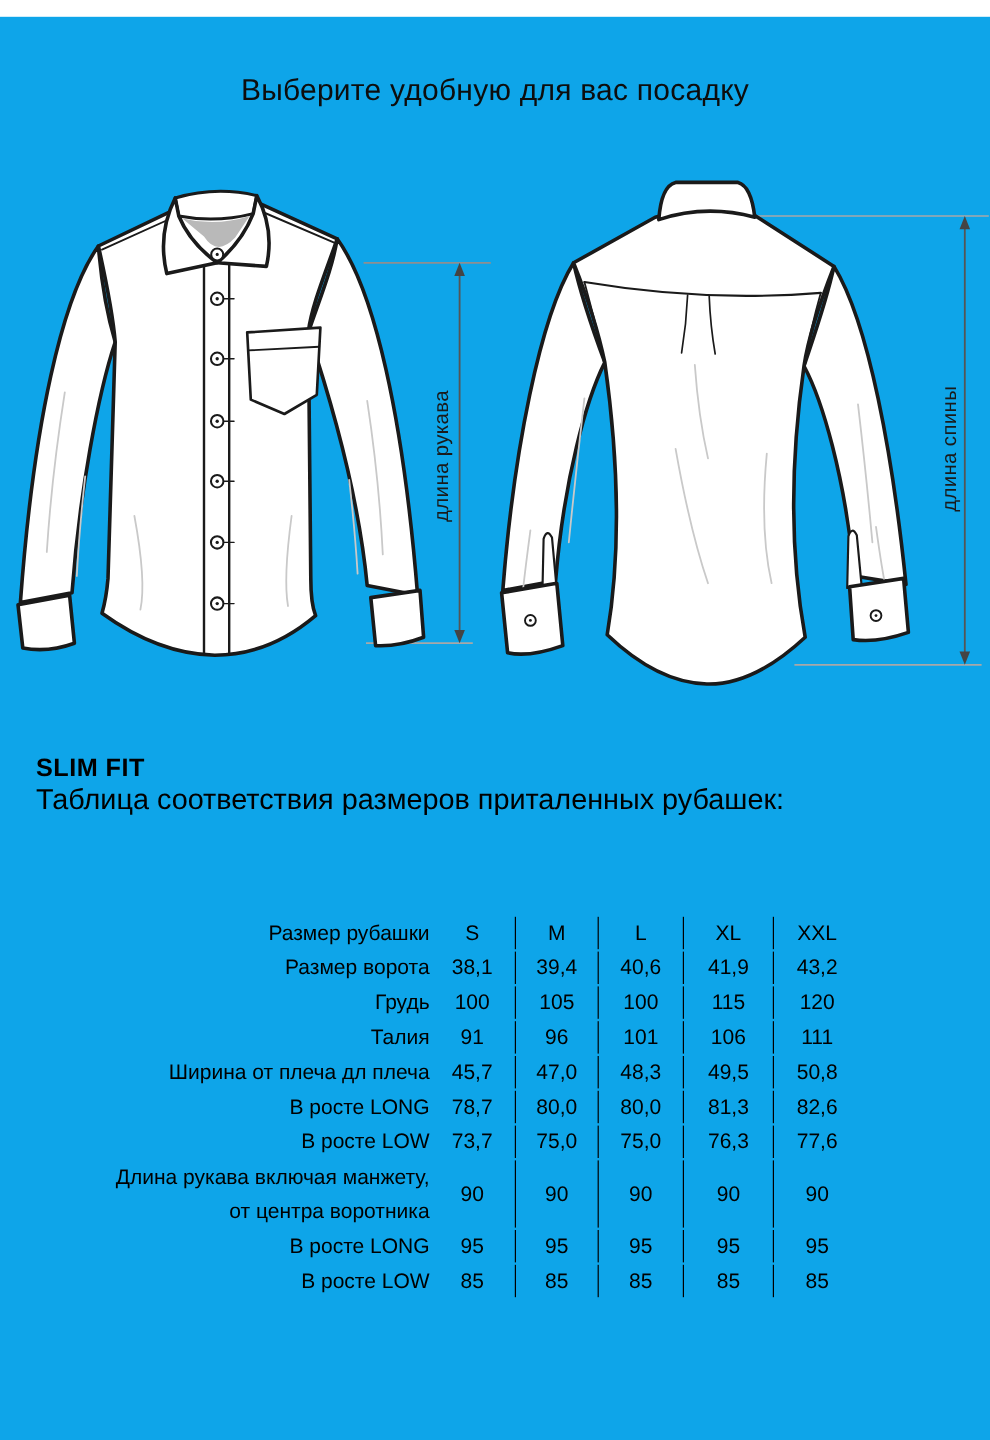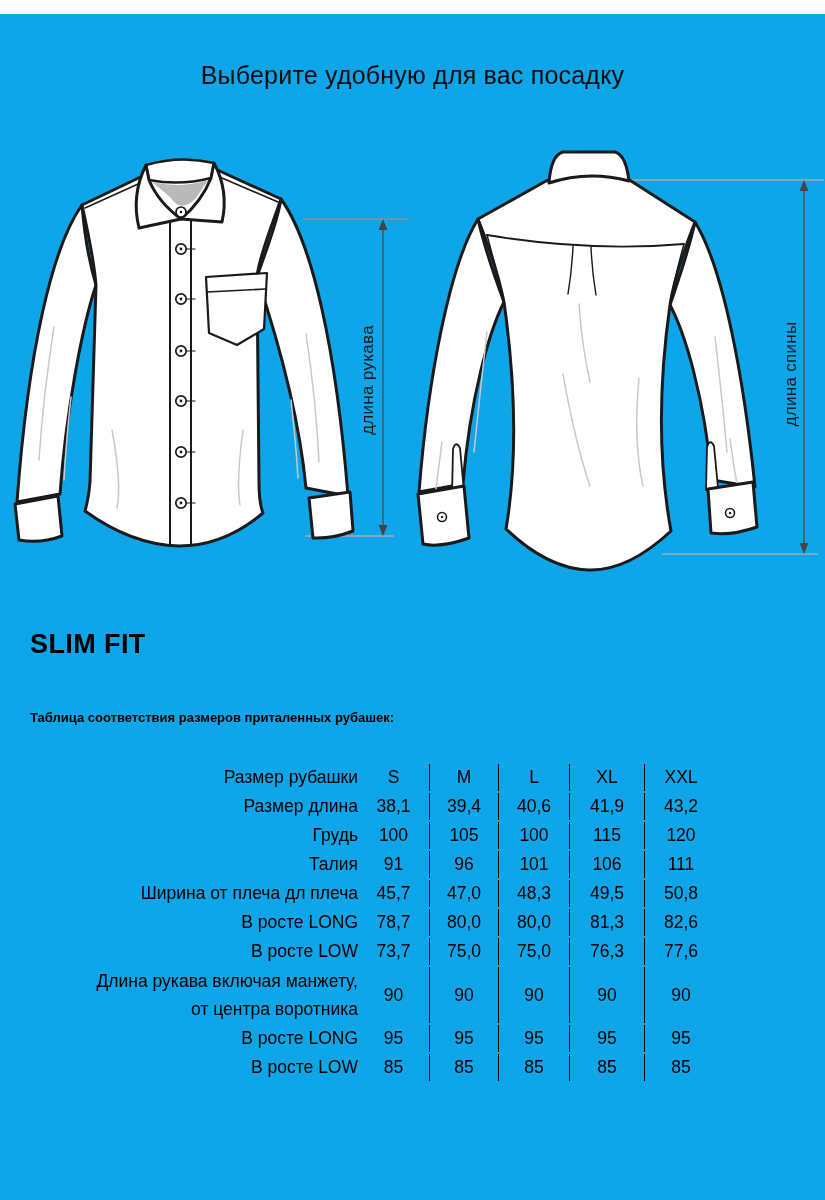--- a/index.html
+++ b/index.html
@@ -4,22 +4,22 @@
 <style>
   html,body{margin:0;padding:0;background:#fff;}
   .page{position:relative;width:825px;height:1196px;background:#0ea5e9;overflow:hidden;
         font-family:"Liberation Sans",sans-serif;color:#000;margin-top:14px;}
   .title{position:absolute;top:47px;left:0;width:825px;text-align:center;
          font-size:25px;font-weight:400;color:#0d0d0d;letter-spacing:0.2px;}
   .diagram-svg{position:absolute;top:128px;}
   #front-svg{left:0;}
   #back-svg{left:412px;}
   .measure-text{font-family:"Liberation Sans",sans-serif;font-size:17px;fill:#1a1a1a;letter-spacing:0.3px;}
-  .fit-heading{position:absolute;left:30px;top:615px;font-size:27px;font-weight:700;letter-spacing:0.4px;color:#000;}
-  .fit-sub{position:absolute;left:30px;top:696px;font-size:13px;font-weight:700;color:#000;}
+  .fit-heading{position:absolute;left:30px;top:615px;font-size:21px;font-weight:700;letter-spacing:0.4px;color:#000;}
+  .fit-sub{position:absolute;left:30px;top:639px;font-size:24px;font-weight:400;color:#000;}
   table.size-table{position:absolute;left:30px;top:748px;border-collapse:separate;border-spacing:0 2px;
                    font-size:17.5px;color:#000;table-layout:fixed;}
   .size-table td{height:27px;padding:0;white-space:nowrap;overflow:visible;}
   .size-table td.lbl{text-align:right;}
   .size-table td.val{text-align:center;}
   .size-table td.b{border-right:1.5px solid #000;}
   .size-table tr.dbl td{height:56px;}
   .size-table td.lbl .l2{display:block;line-height:28px;}
   col.c-label{width:328px;}
   col.c-s{width:72px;}
@@ -168,21 +168,21 @@
     <tbody>
     <tr>
       <td class="lbl">Размер рубашки</td>
       <td class="val b">S</td>
       <td class="val b">M</td>
       <td class="val b">L</td>
       <td class="val b">XL</td>
       <td class="val">XXL</td>
     </tr>
     <tr>
-      <td class="lbl">Размер длина</td>
+      <td class="lbl">Размер ворота</td>
       <td class="val b">38,1</td>
       <td class="val b">39,4</td>
       <td class="val b">40,6</td>
       <td class="val b">41,9</td>
       <td class="val">43,2</td>
     </tr>
     <tr>
       <td class="lbl">Грудь</td>
       <td class="val b">100</td>
       <td class="val b">105</td>

